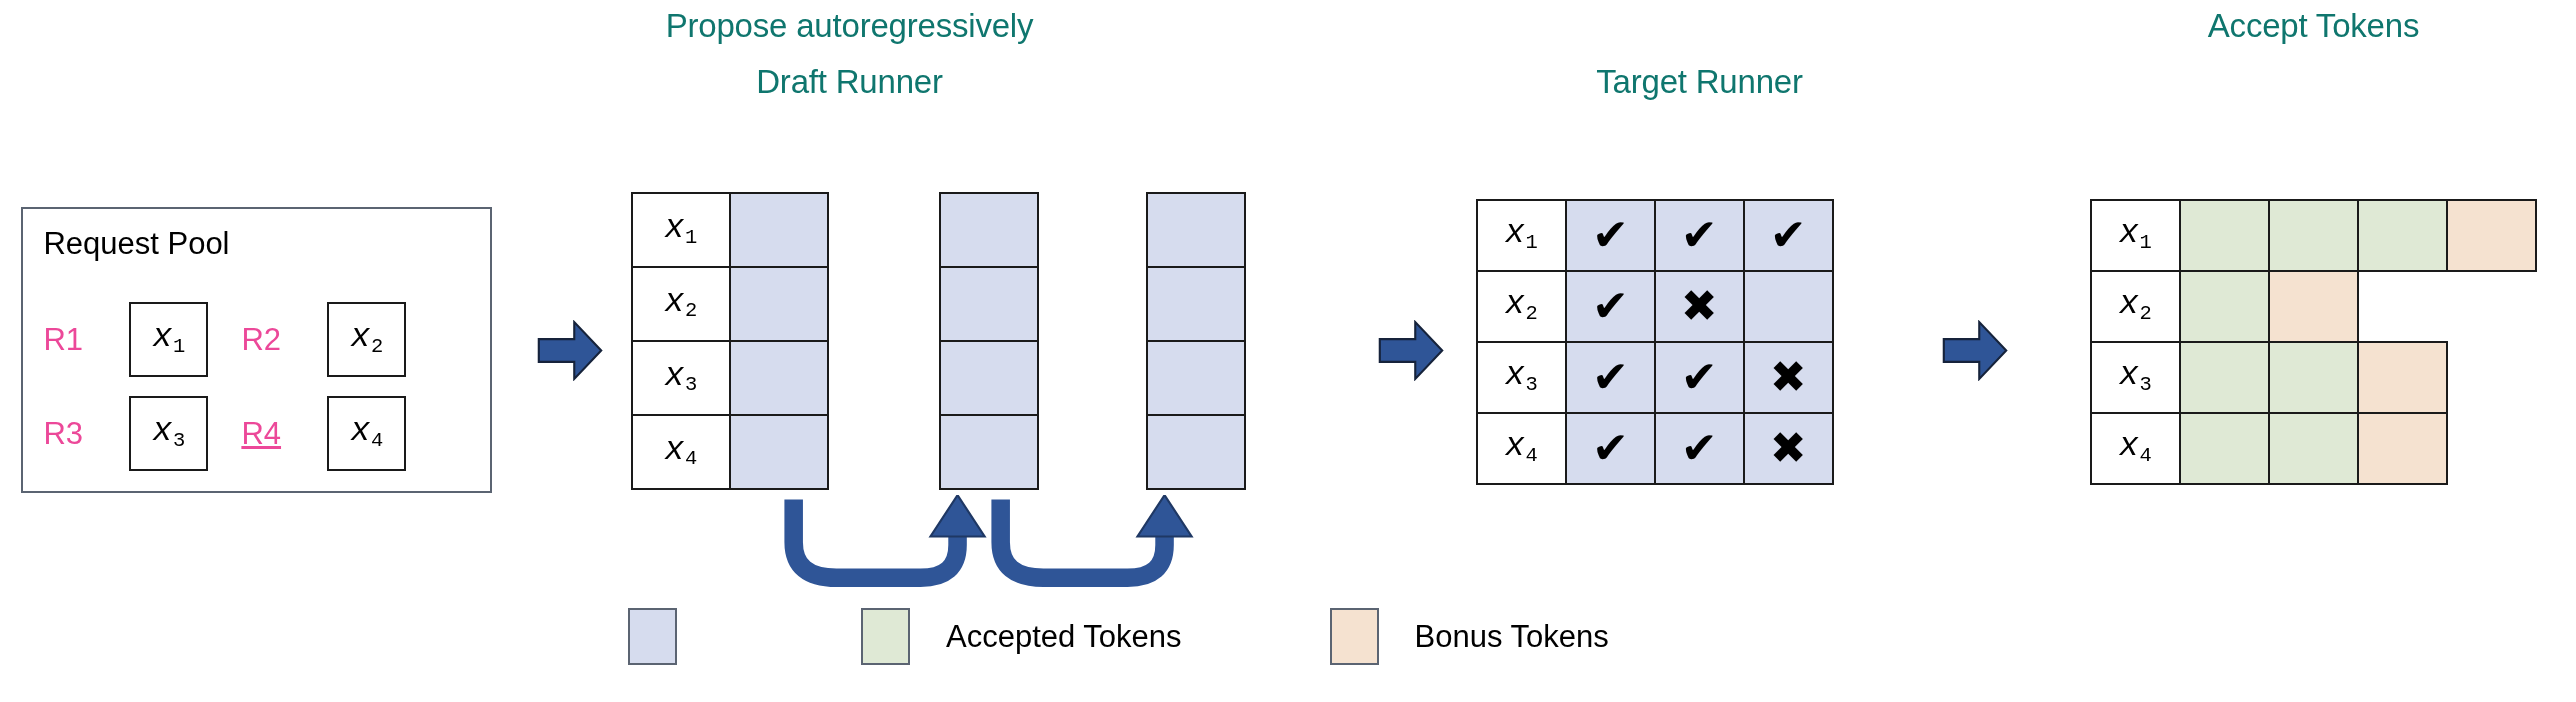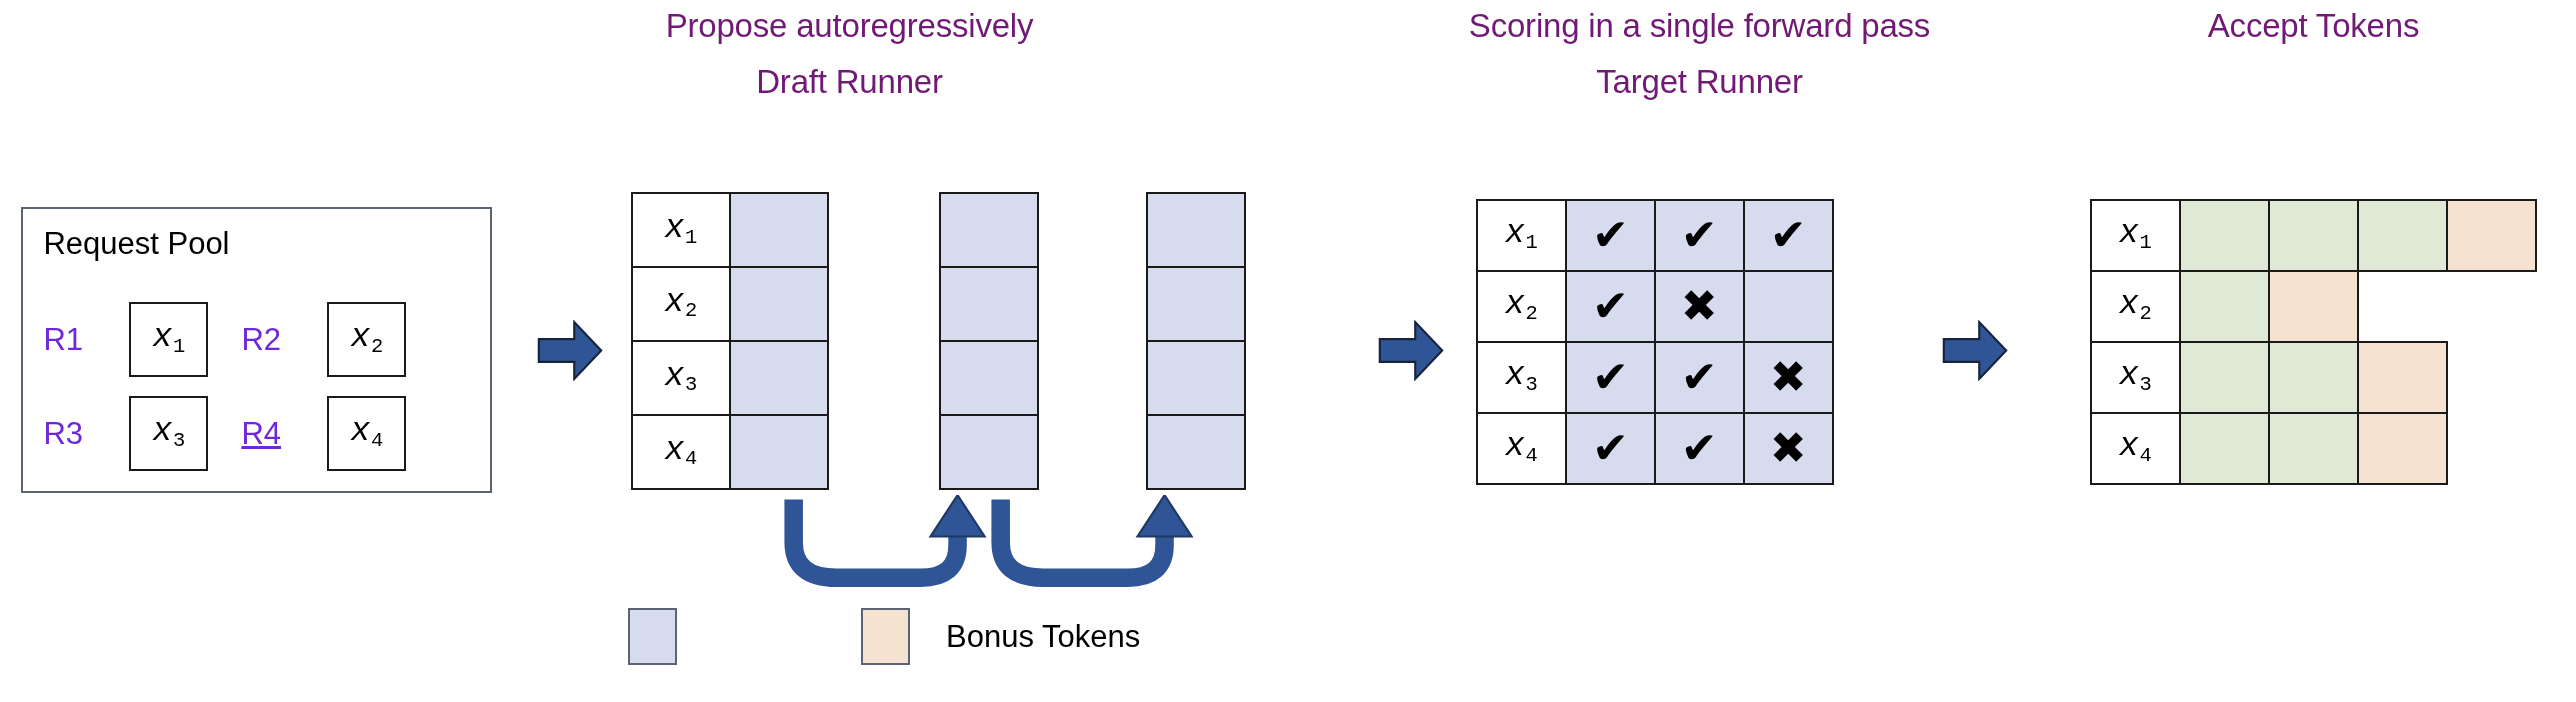--- a/index.html
+++ b/index.html
@@ -13,21 +13,21 @@
     width: 2576px;
     height: 703px;
     background: #ffffff;
     overflow: hidden;
   }
 
   
   .hdr {
     position: absolute;
     font-size: 33px;
-    color: #701a75;
+    color: #0f766e;
     white-space: nowrap;
     text-align: center;
     font-weight: 400;
     letter-spacing: -0.2px;
   }
 
   
   #request-pool {
     position: absolute;
     left: 21.4px; top: 207px;
@@ -43,21 +43,21 @@
     white-space: nowrap;
   }
   .req-row {
     position: absolute;
     display: flex;
     align-items: center;
     gap: 0;
   }
   .req-label {
     font-size: 31px;
-    color: #6d28d9;
+    color: #ec4899;
     width: 86px;
     display: inline-block;
   }
   .req-box {
     width: 79px; height: 75px;
     border: 2.9px solid #1a1a1a;
     background: #ffffff;
     display: flex;
     align-items: center;
     justify-content: center;
@@ -161,21 +161,20 @@
     white-space: nowrap;
   }
 </style>
 </head>
 <body>
 
 <div id="stage">
 
   <div class="hdr" style="left:628px; top:7.1px; width:443px;">Propose autoregressively</div>
   <div class="hdr" style="left:714px; top:63px; width:271px;">Draft Runner</div>
-  <div class="hdr" style="left:1378px; top:7.1px; width:643px;">Scoring in a single forward pass</div>
   <div class="hdr" style="left:1521px; top:63px; width:357px;">Target Runner</div>
   <div class="hdr" style="left:2135px; top:7.1px; width:357px;">Accept Tokens</div>
 
   <div id="request-pool">
     <div class="pool-title">Request Pool</div>
 
     <div class="req-row" style="left:20px; top:93px;">
       <span class="req-label">R1</span>
       <span class="req-box">
         <span class="mvar"><span>x</span><sub>1</sub></span>
@@ -375,20 +374,24 @@
       <div class="tcell green"></div>
       <div class="tcell orange"></div>
       <div class="tcell blank"></div>
     </div>
   </div>
 
   <div id="legend">
     <div class="legend-item">
       <span class="legend-swatch" style="background:#d6dcee;"></span>
     </div>
+    <div class="legend-item" style="margin-left:71px;">
+      <span class="legend-swatch" style="background:#dfe9d5;"></span>
+      <span class="legend-label">Accepted Tokens</span>
+    </div>
     <div class="legend-item" style="margin-left:71px; margin-right:0;">
       <span class="legend-swatch" style="background:#f5e2d0;"></span>
       <span class="legend-label">Bonus Tokens</span>
     </div>
   </div>
 
 </div>
 
 
 </body></html>

